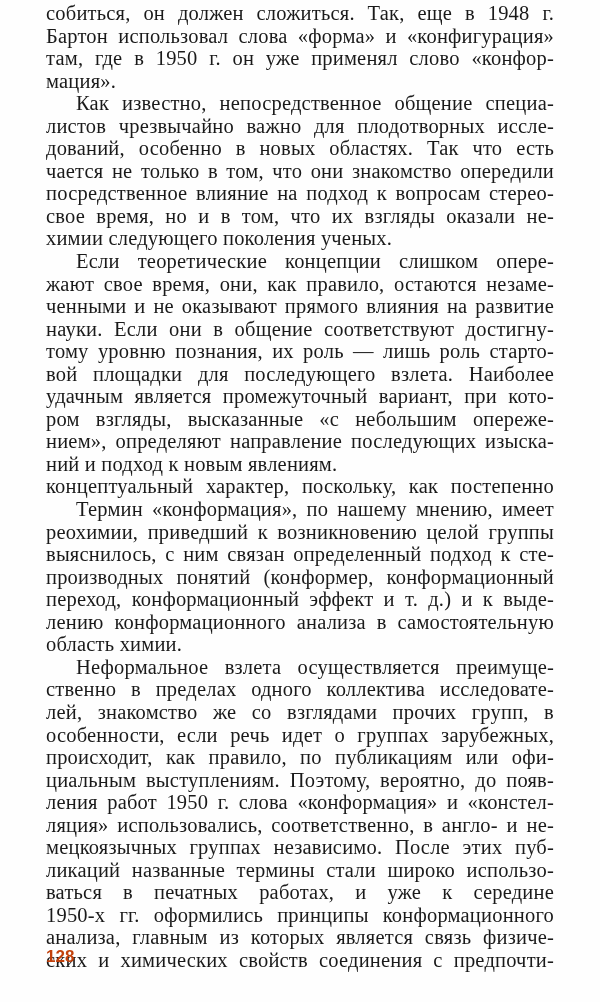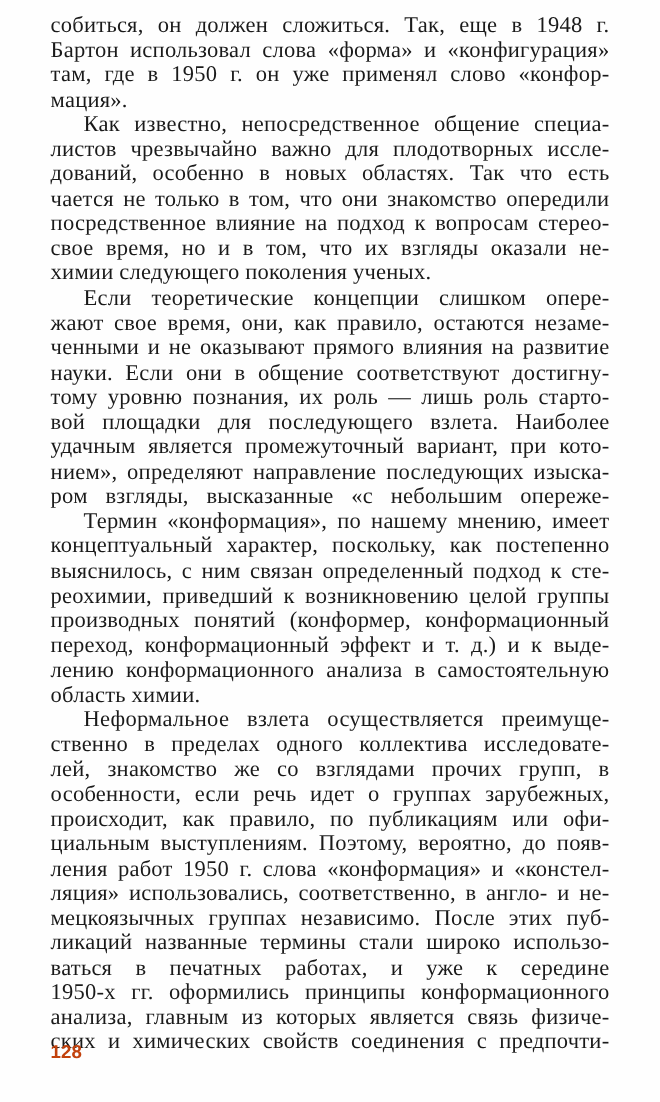--- a/index.html
+++ b/index.html
@@ -1,17 +1,17 @@
 <!DOCTYPE html>
 <html><head>
 <meta charset="utf-8">
 <style>
   html, body { margin: 0; padding: 0; background: #fefefe; }
   body { width: 600px; height: 1002px; position: relative; overflow: hidden; }
-  .page { position: absolute; left: 46px; top: 12px; width: 508px; }
+  .page { position: absolute; left: 46px; top: 2px; width: 508px; }
   .line {
     font-family: "Liberation Serif", serif;
     font-size: 20.5px;
     line-height: 22.55px;
     height: 22.55px;
     color: #1a1a1a;
     white-space: nowrap;
     text-align: justify;
     text-align-last: justify;
     letter-spacing: 0.2px;
@@ -44,28 +44,29 @@
       <div class="line last">химии следующего поколения ученых.</div>
     </div>
     <div>
       <div class="line indent">Если теоретические концепции слишком опере-</div>
       <div class="line">жают свое время, они, как правило, остаются незаме-</div>
       <div class="line">ченными и не оказывают прямого влияния на развитие</div>
       <div class="line">науки. Если они в общение соответствуют достигну-</div>
       <div class="line">тому уровню познания, их роль — лишь роль старто-</div>
       <div class="line">вой площадки для последующего взлета. Наиболее</div>
       <div class="line">удачным является промежуточный вариант, при кото-</div>
+      <div class="line">ром взгляды, высказанные «с небольшим опереже-</div>
       <div class="line">нием», определяют направление последующих изыска-</div>
-      <div class="line">ром взгляды, высказанные «с небольшим опереже-</div>
+      <div class="line last">ний и подход к новым явлениям.</div>
     </div>
     <div>
+      <div class="line">концептуальный характер, поскольку, как постепенно</div>
       <div class="line indent">Термин «конформация», по нашему мнению, имеет</div>
-      <div class="line">концептуальный характер, поскольку, как постепенно</div>
+      <div class="line">реохимии, приведший к возникновению целой группы</div>
       <div class="line">выяснилось, с ним связан определенный подход к сте-</div>
-      <div class="line">реохимии, приведший к возникновению целой группы</div>
       <div class="line">производных понятий (конформер, конформационный</div>
       <div class="line">переход, конформационный эффект и т. д.) и к выде-</div>
       <div class="line">лению конформационного анализа в самостоятельную</div>
       <div class="line last">область химии.</div>
     </div>
     <div>
       <div class="line indent">Неформальное взлета осуществляется преимуще-</div>
       <div class="line">ственно в пределах одного коллектива исследовате-</div>
       <div class="line">лей, знакомство же со взглядами прочих групп, в</div>
       <div class="line">особенности, если речь идет о группах зарубежных,</div>

